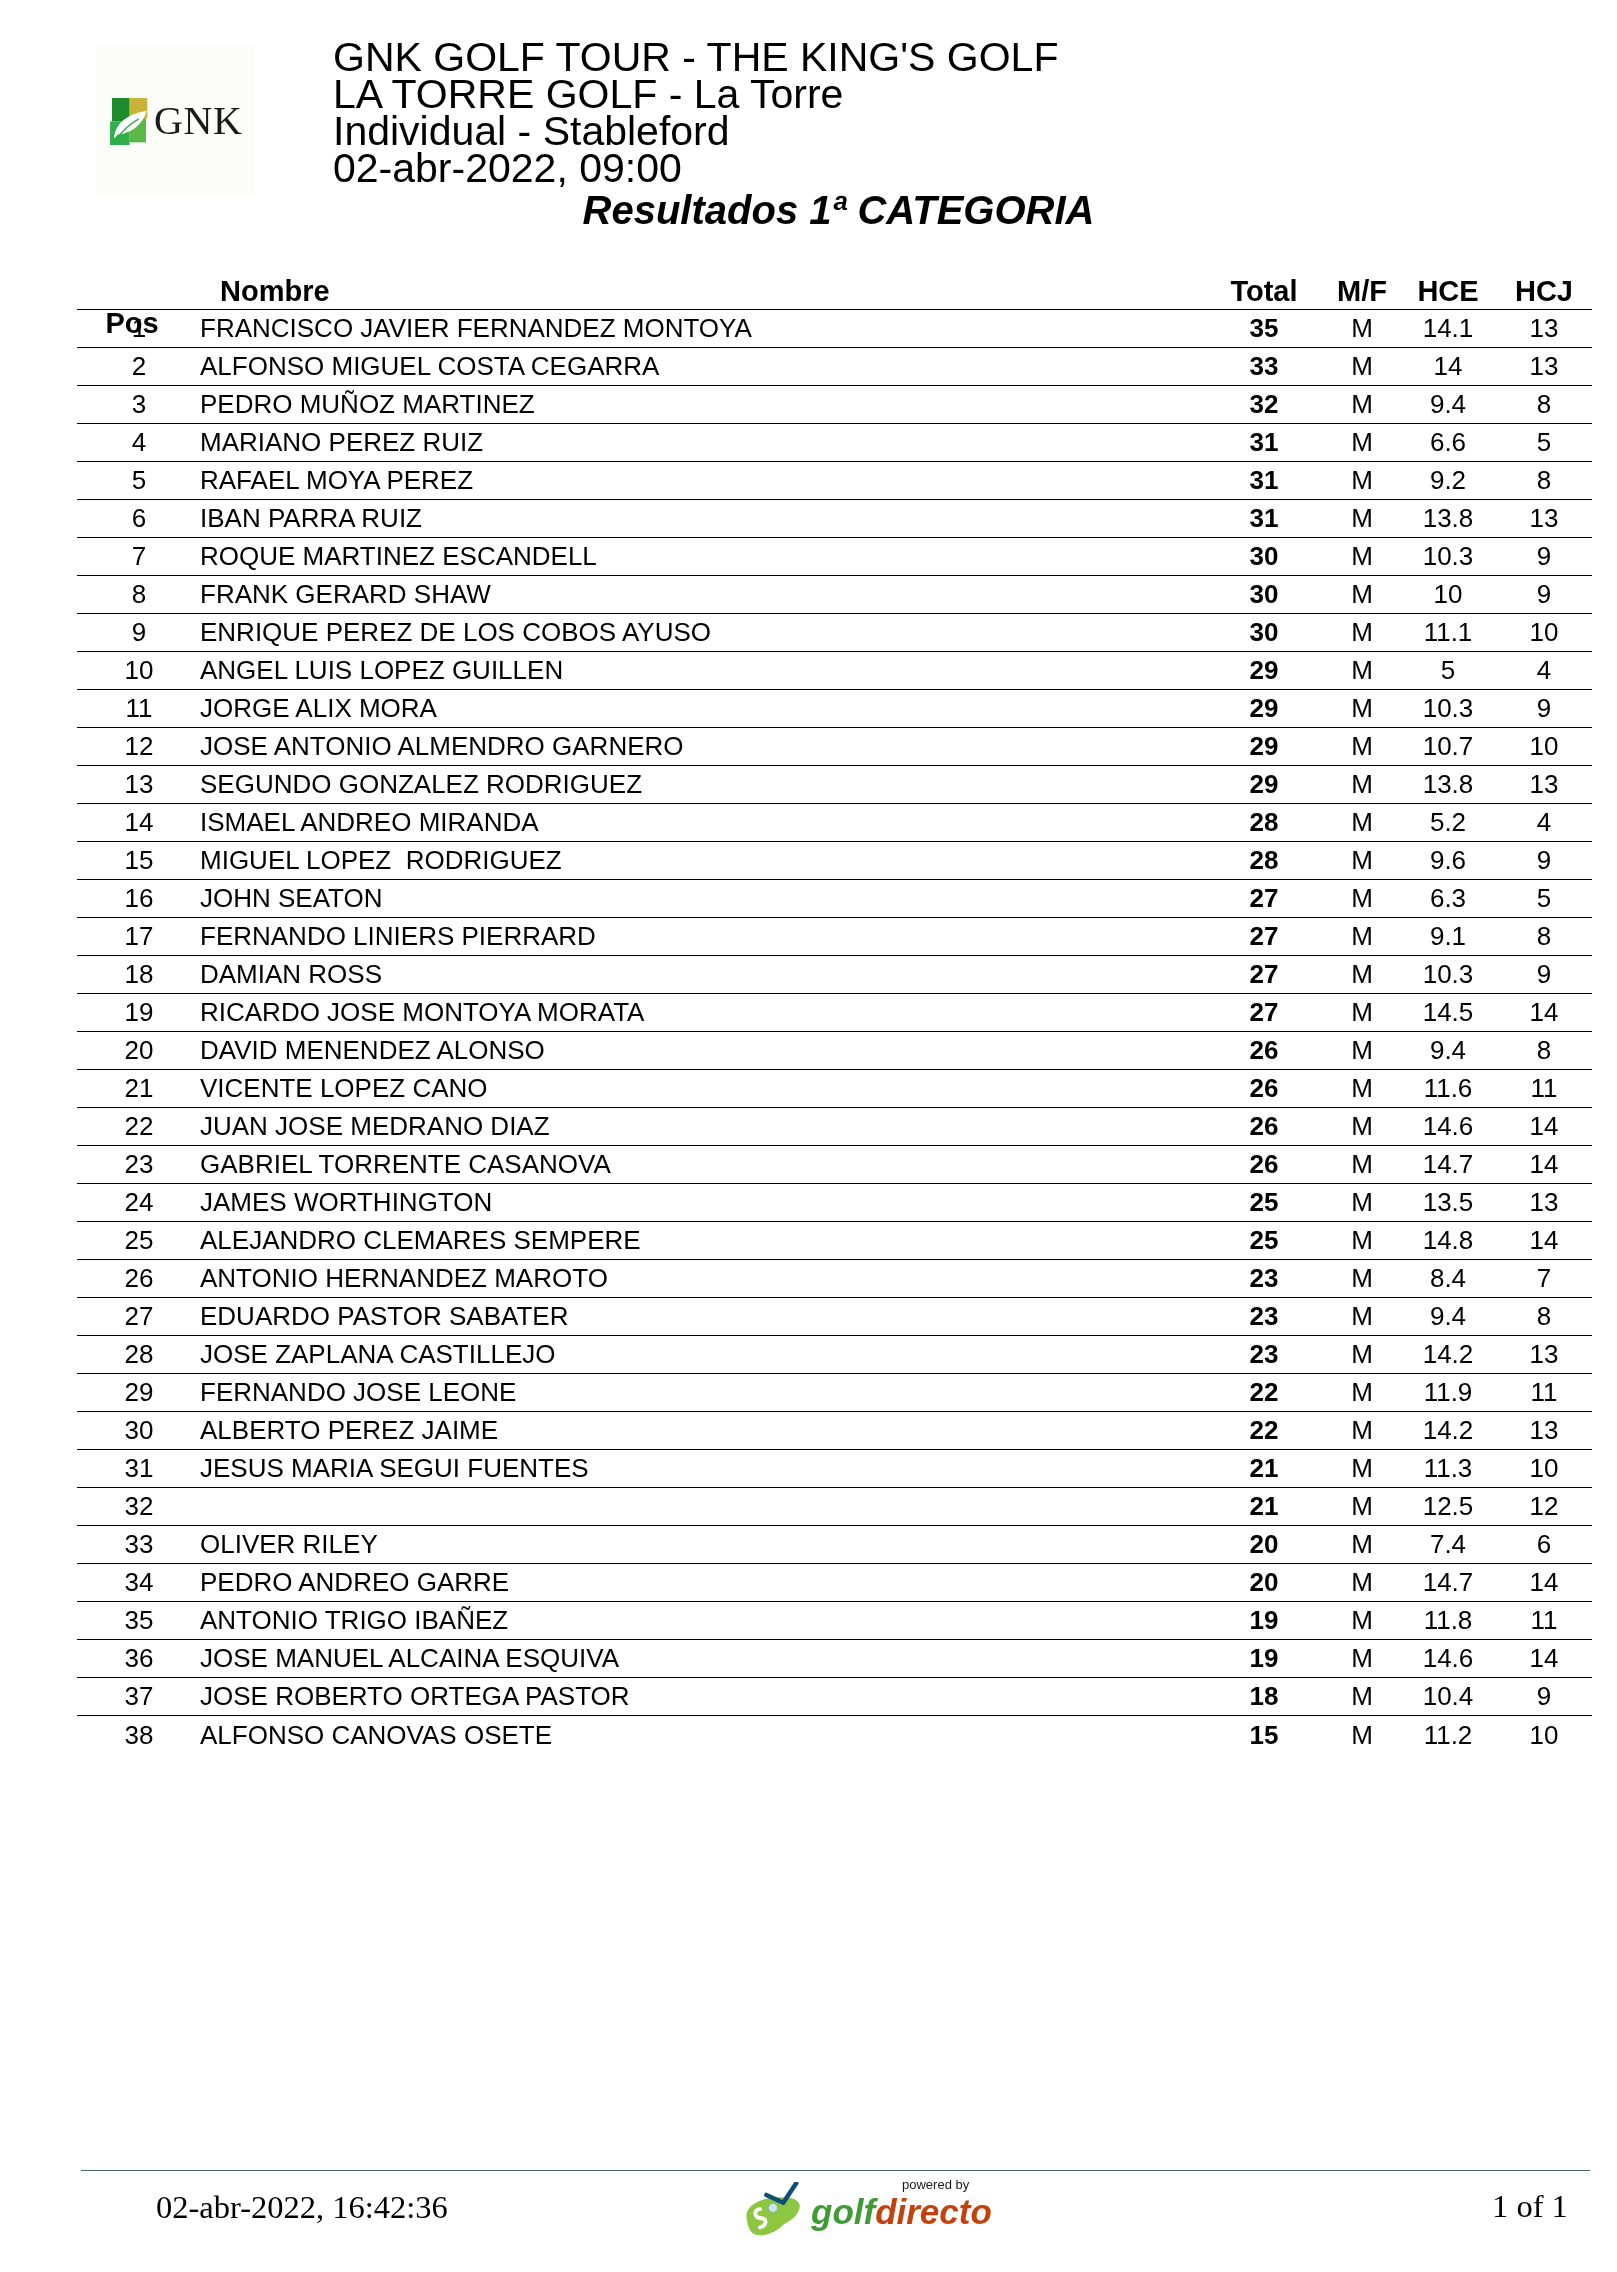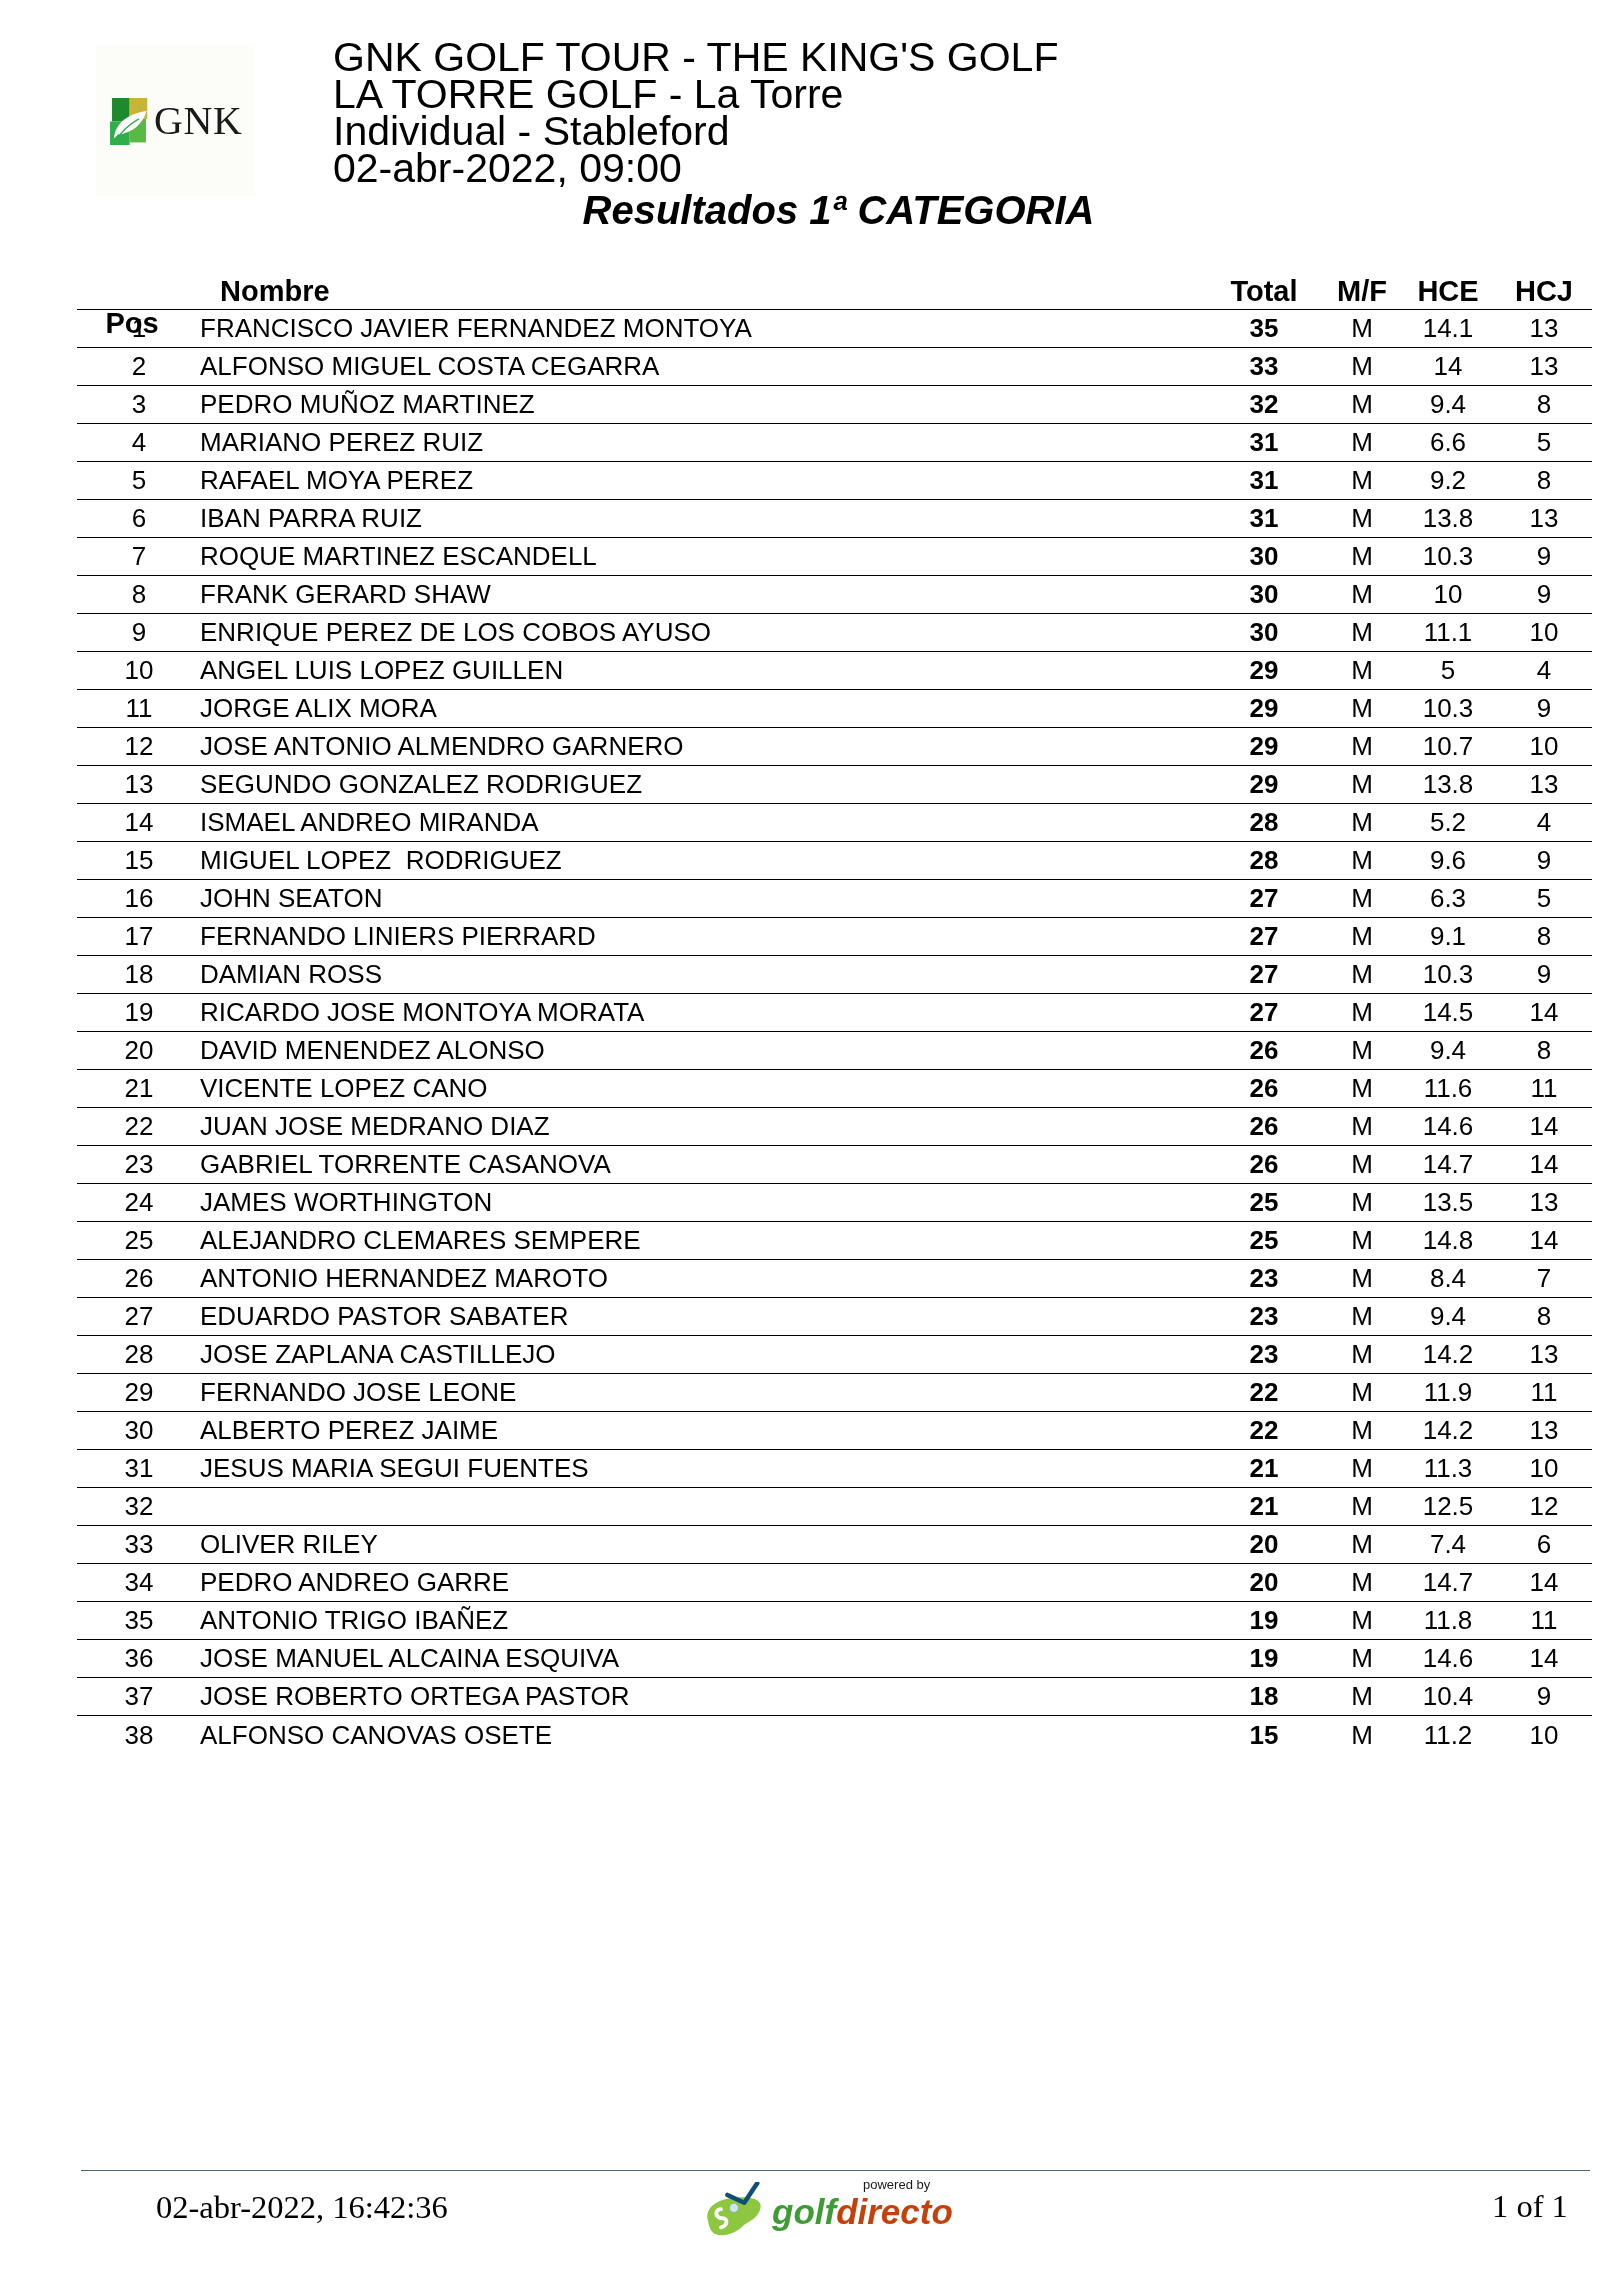--- a/index.html
+++ b/index.html
@@ -29,21 +29,21 @@
     .c-mf { left: 1246px; width: 78px; justify-content: center; }
     .c-hce { left: 1332px; width: 78px; justify-content: center; }
     .c-hcj { left: 1428px; width: 78px; justify-content: center; }
     .head .c-pos { left: 16px; margin-top: 32px; }
     .head .c-name { left: 123px; margin-left: 20px; }
 
     
     .footer-rule { position: absolute; left: 81px; top: 2170px; width: 1509px; height: 1.3px; background: #4d6478; }
     .footer-date { position: absolute; left: 156px; top: 2188px; font-size: 32.5px; line-height: 39px; white-space: nowrap; }
     .footer-page { position: absolute; left: 1492px; top: 2187px; font-size: 32.5px; line-height: 39px; white-space: nowrap; }
-    .gd-logo { position: absolute; left: 704px; top: 2177px; width: 234px; height: 62px; }
+    .gd-logo { position: absolute; left: 743px; top: 2177px; width: 234px; height: 62px; }
     .gd-powered { position: absolute; left: 159px; top: 0px; font-size: 13px; color: #1a1a1a; white-space: nowrap; }
     .gd-word { position: absolute; left: 68px; top: 14.3px; font-size: 35px; font-weight: bold; font-style: italic; white-space: nowrap; line-height: 42px; }
     .gd-golf { color: #3f9b35; }
     .gd-directo { color: #c2410c; }
     .gd-mark { position: absolute; left: 0; top: 5.2px; width: 65px; height: 55px; }
   </style>
 </head>
 <body>
 
 <div class="logo-box">

